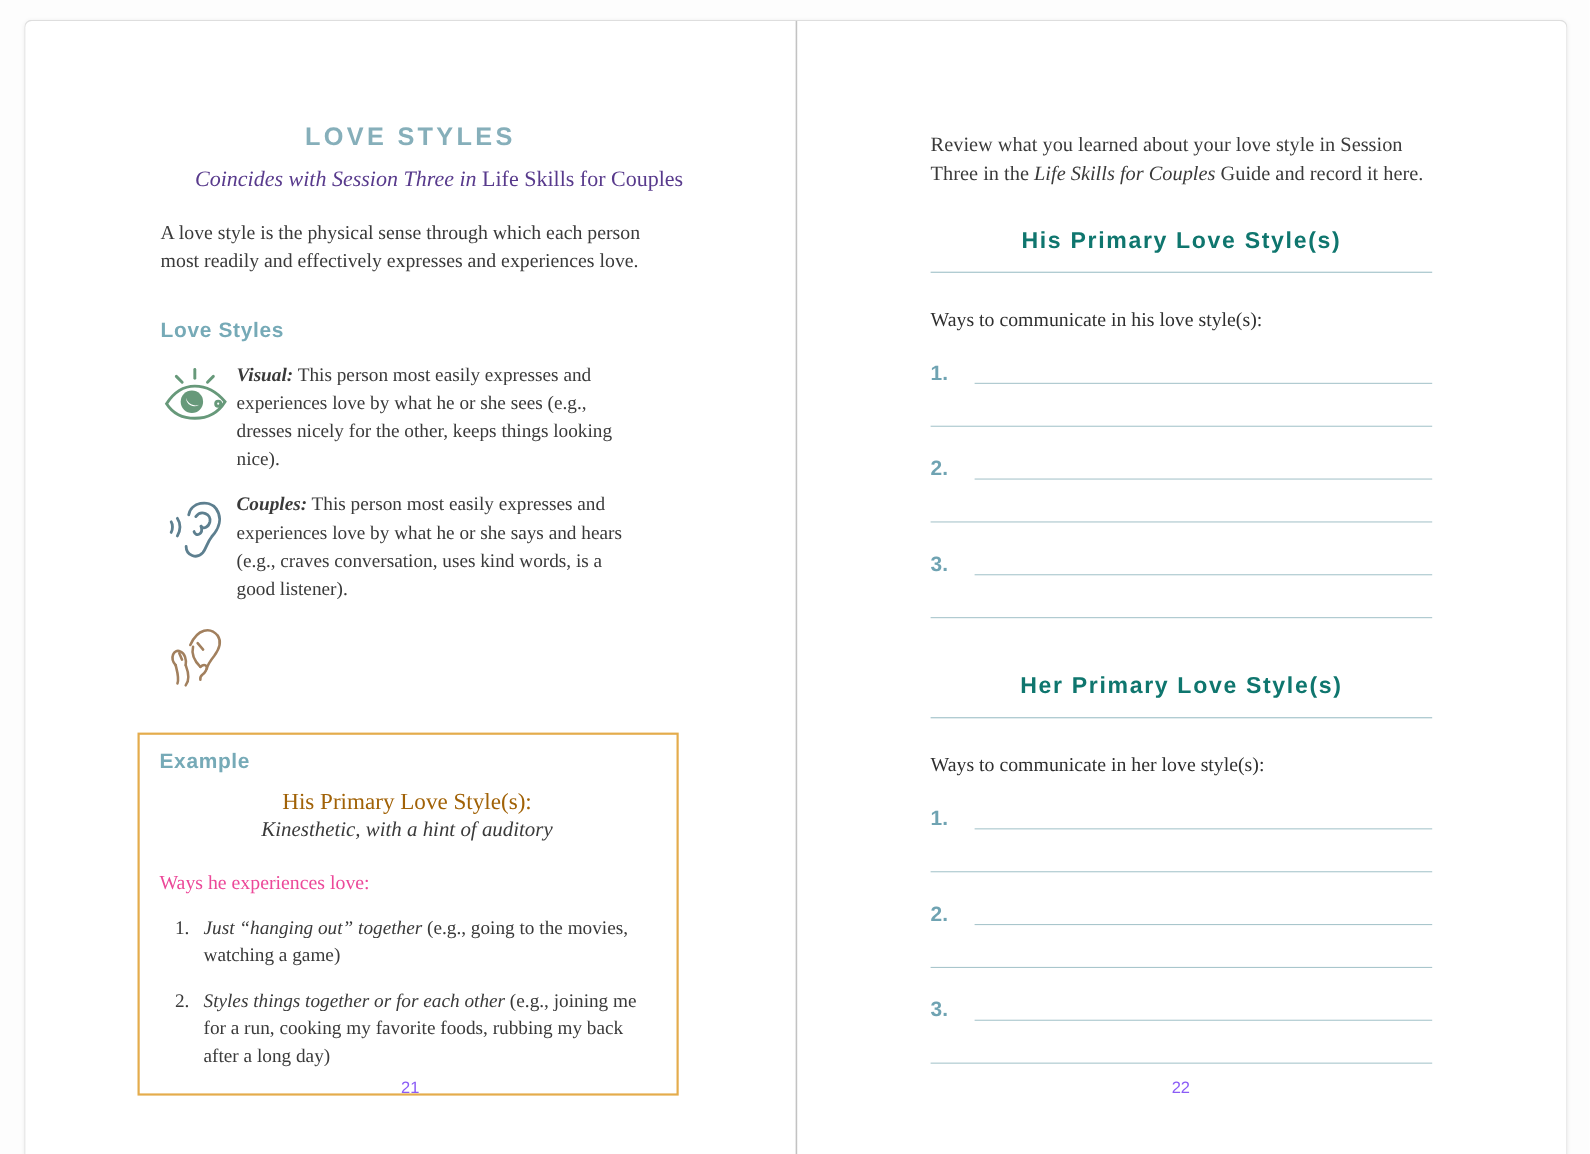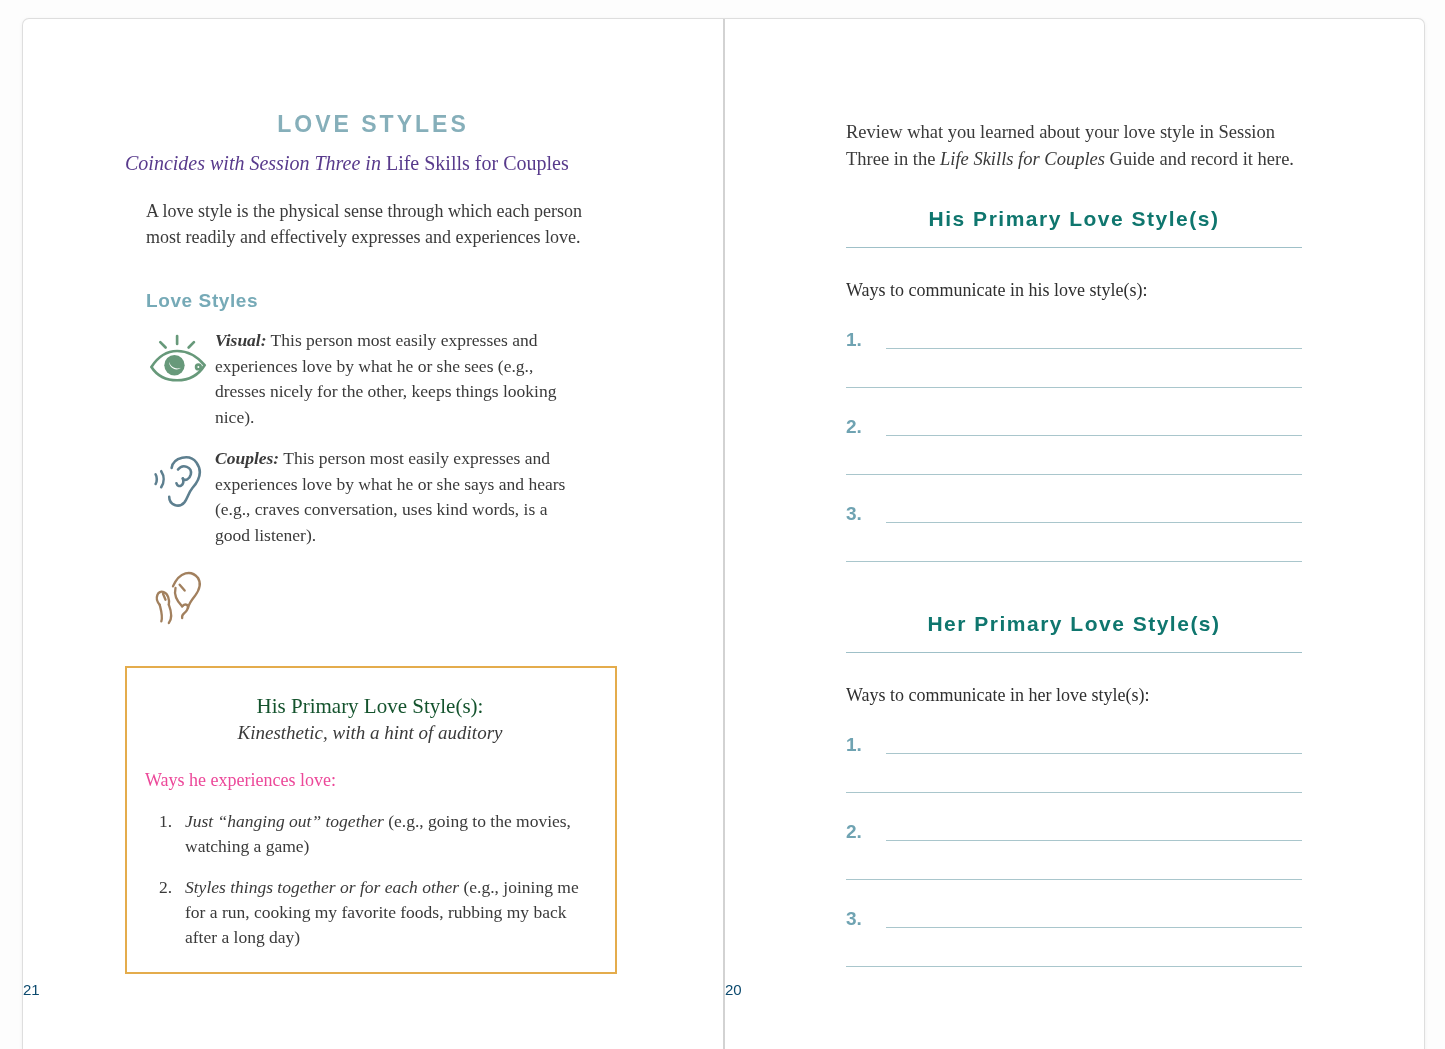--- a/index.html
+++ b/index.html
@@ -25,21 +25,21 @@
 
   
   .lcontent{position:absolute;left:102px;top:0;width:496px;}
   .book-title{
     margin:92px 0 0 0;text-align:center;
     font-family:"Liberation Sans", sans-serif;
     font-size:23px;font-weight:bold;letter-spacing:3px;
     color:#86afba;
   }
   .book-subtitle{
-    margin:14px 0 0 0;text-align:left;
+    margin:14px 0 0 0;text-align:right;
     font-size:20px;color:#583a8c;
   }
   .book-subtitle em{font-style:italic;}
   .intro{
     margin:24px 0 0 21px;width:440px;
     font-size:18px;line-height:1.42;color:#3a3a3a;
   }
   .sec-heading{
     margin:40px 0 0 21px;
     font-family:"Liberation Sans", sans-serif;
@@ -61,36 +61,36 @@
     border:2px solid #e4ac4c;
     padding:14px 20px 22px 18px;
   }
   .example-label{
     font-family:"Liberation Sans", sans-serif;
     font-size:19px;font-weight:600;letter-spacing:0.6px;
     color:#76aab7;
   }
   .example-heading{
     margin-top:12px;text-align:center;
-    font-size:21px;color:#14532d;
+    font-size:21px;color:#a16207;
   }
   .example-subheading{
     margin-top:3px;text-align:center;
     font-size:19px;font-style:italic;color:#3a3a3a;
   }
   .example-ways{margin-top:26px;font-size:18px;color:#ec4899;}
   .example-list{margin:18px 0 0 14px;}
   .example-item{display:flex;margin-top:16px;font-size:17.5px;line-height:1.42;}
   .example-item .num{flex:0 0 26px;}
   .example-item .itm-text{flex:1;}
   .example-item .itm-text em{font-style:italic;}
   .page-number{
-    position:absolute;bottom:52px;left:0;width:100%;
-    font-family:"Liberation Sans", sans-serif;
-    font-size:15px;color:#0c4a6e;
+    position:absolute;bottom:52px;left:0;width:100%;text-align:center;
+    font-family:"Liberation Sans", sans-serif;
+    font-size:15px;color:#8b5cf6;
   }
 
   
   .rcontent{position:absolute;left:121px;top:0;width:456px;}
   .review-intro{
     margin:100px 0 0 0;
     font-size:18.5px;line-height:1.45;color:#3a3a3a;
   }
   .review-intro em{font-style:italic;}
   .center-heading{
@@ -174,20 +174,21 @@
               <path d="M14 46 C7 38 12 28 19 31 C24 33 26 40 25 46"></path>
               <path d="M18 33 l3 7"></path>
               <path d="M25 46 C28 54 30 62 25 68"></path>
               <path d="M14 46 C16 54 18 60 16 66"></path>
             </g>
           </svg>
         </span>
       </div>
 
       <div class="example-box">
+        <div class="example-label">Example</div>
         <div class="example-heading">His Primary Love Style(s):</div>
         <div class="example-subheading">Kinesthetic, with a hint of auditory</div>
         <div class="example-ways">Ways he experiences love:</div>
         <div class="example-list">
           <div class="example-item">
             <span class="num">1.</span>
             <span class="itm-text"><em>Just “hanging out” together</em><span> (e.g., going to the movies, watching a game)</span></span>
           </div>
           <div class="example-item">
             <span class="num">2.</span>
@@ -255,16 +256,16 @@
       </div>
       <div class="fill-item">
         <div class="fill-row">
           <span class="fill-num">3.</span>
           <span class="fill-line"></span>
         </div>
         <div class="fill-cont"></div>
       </div>
 
     </div>
-    <div class="page-number">20</div>
+    <div class="page-number">22</div>
   </section>
 
 </div>
 
 </body></html>

